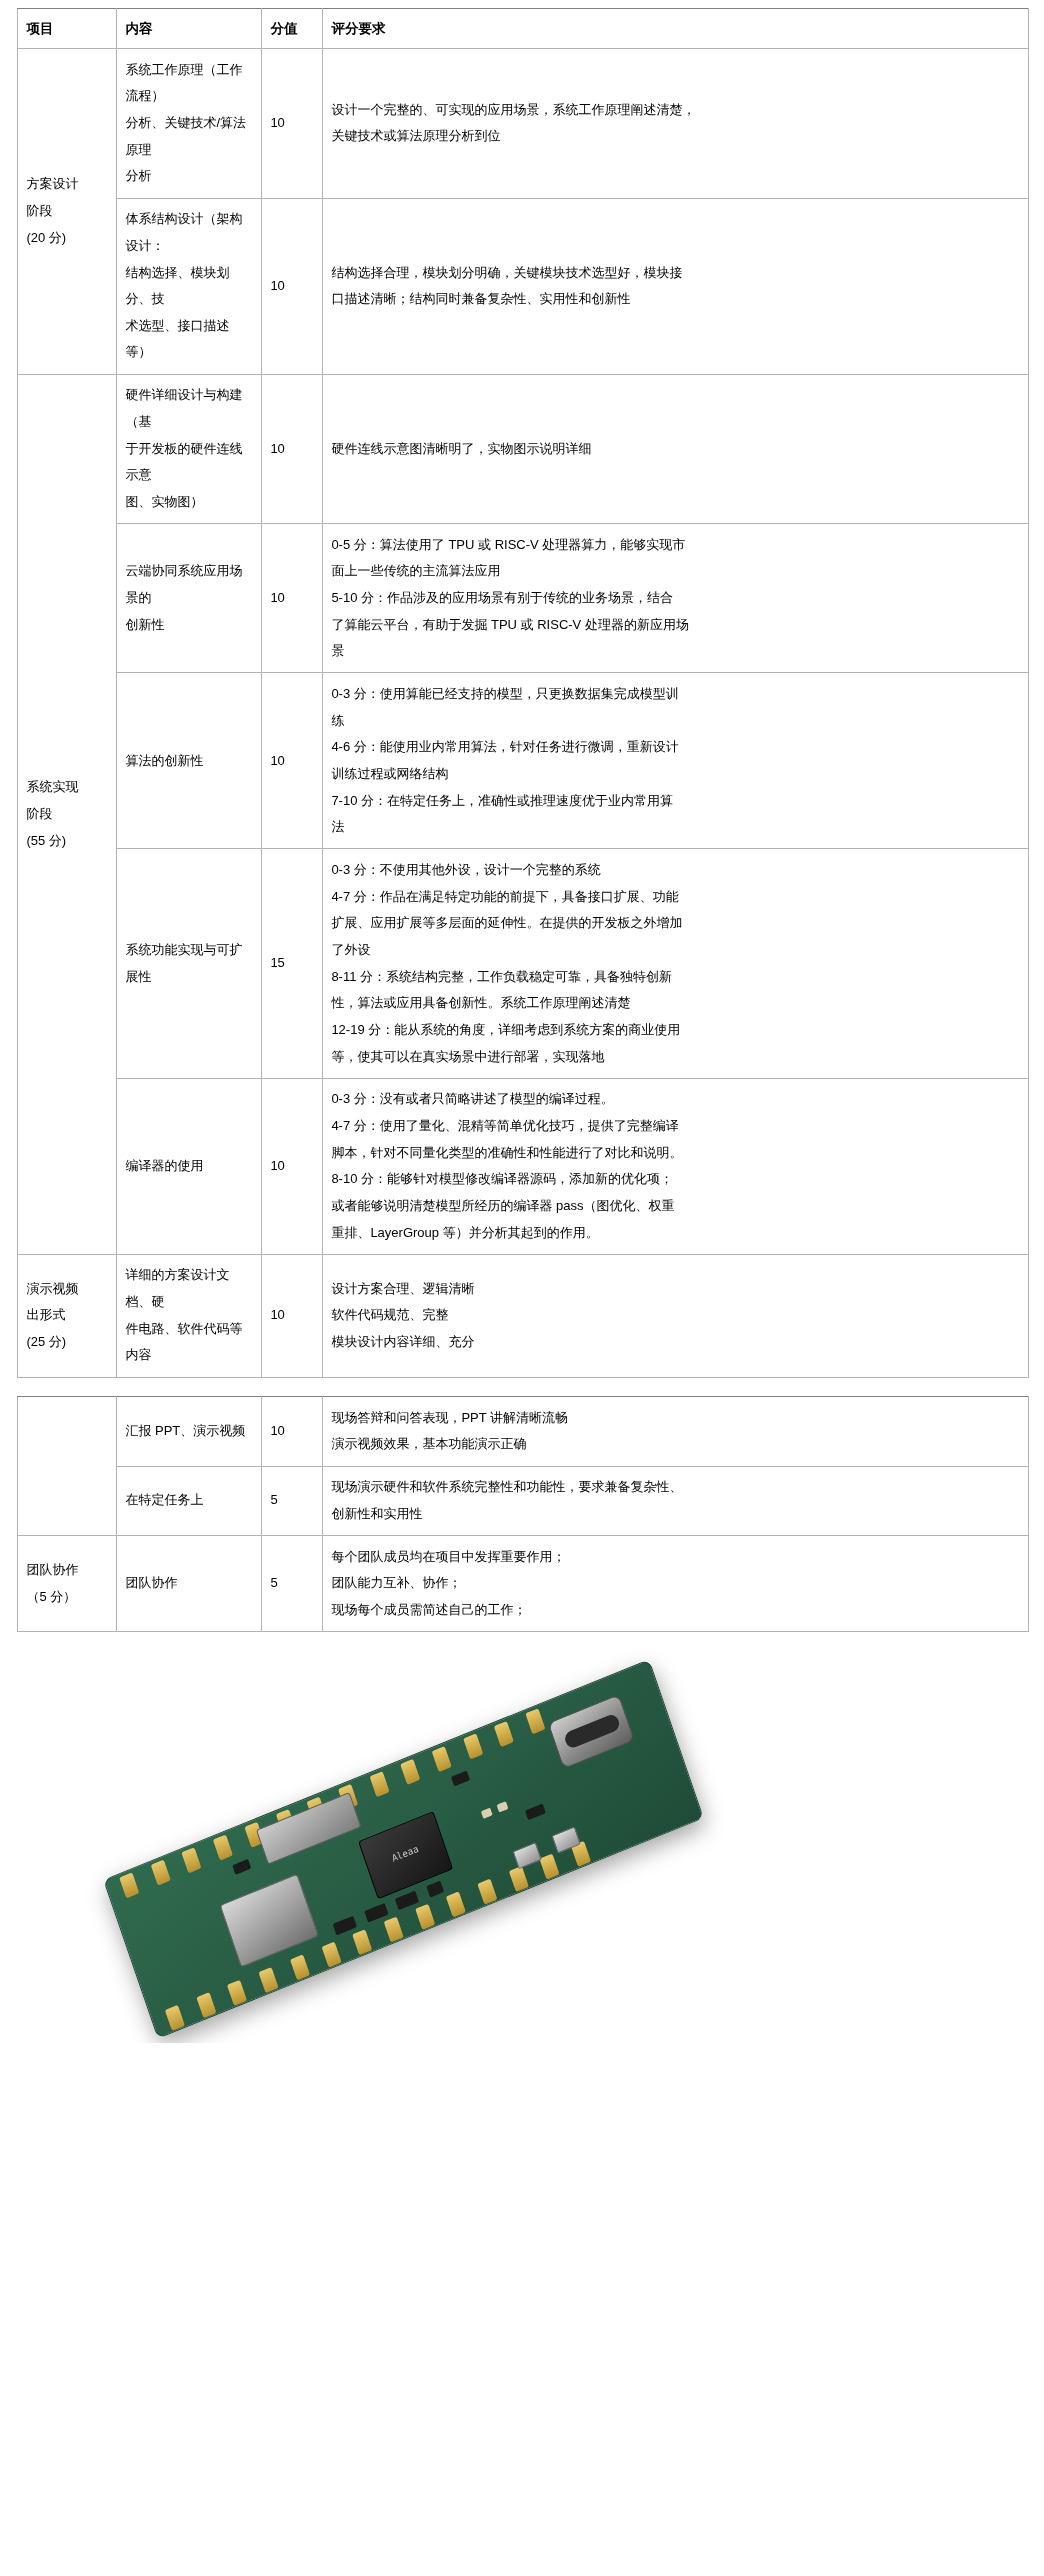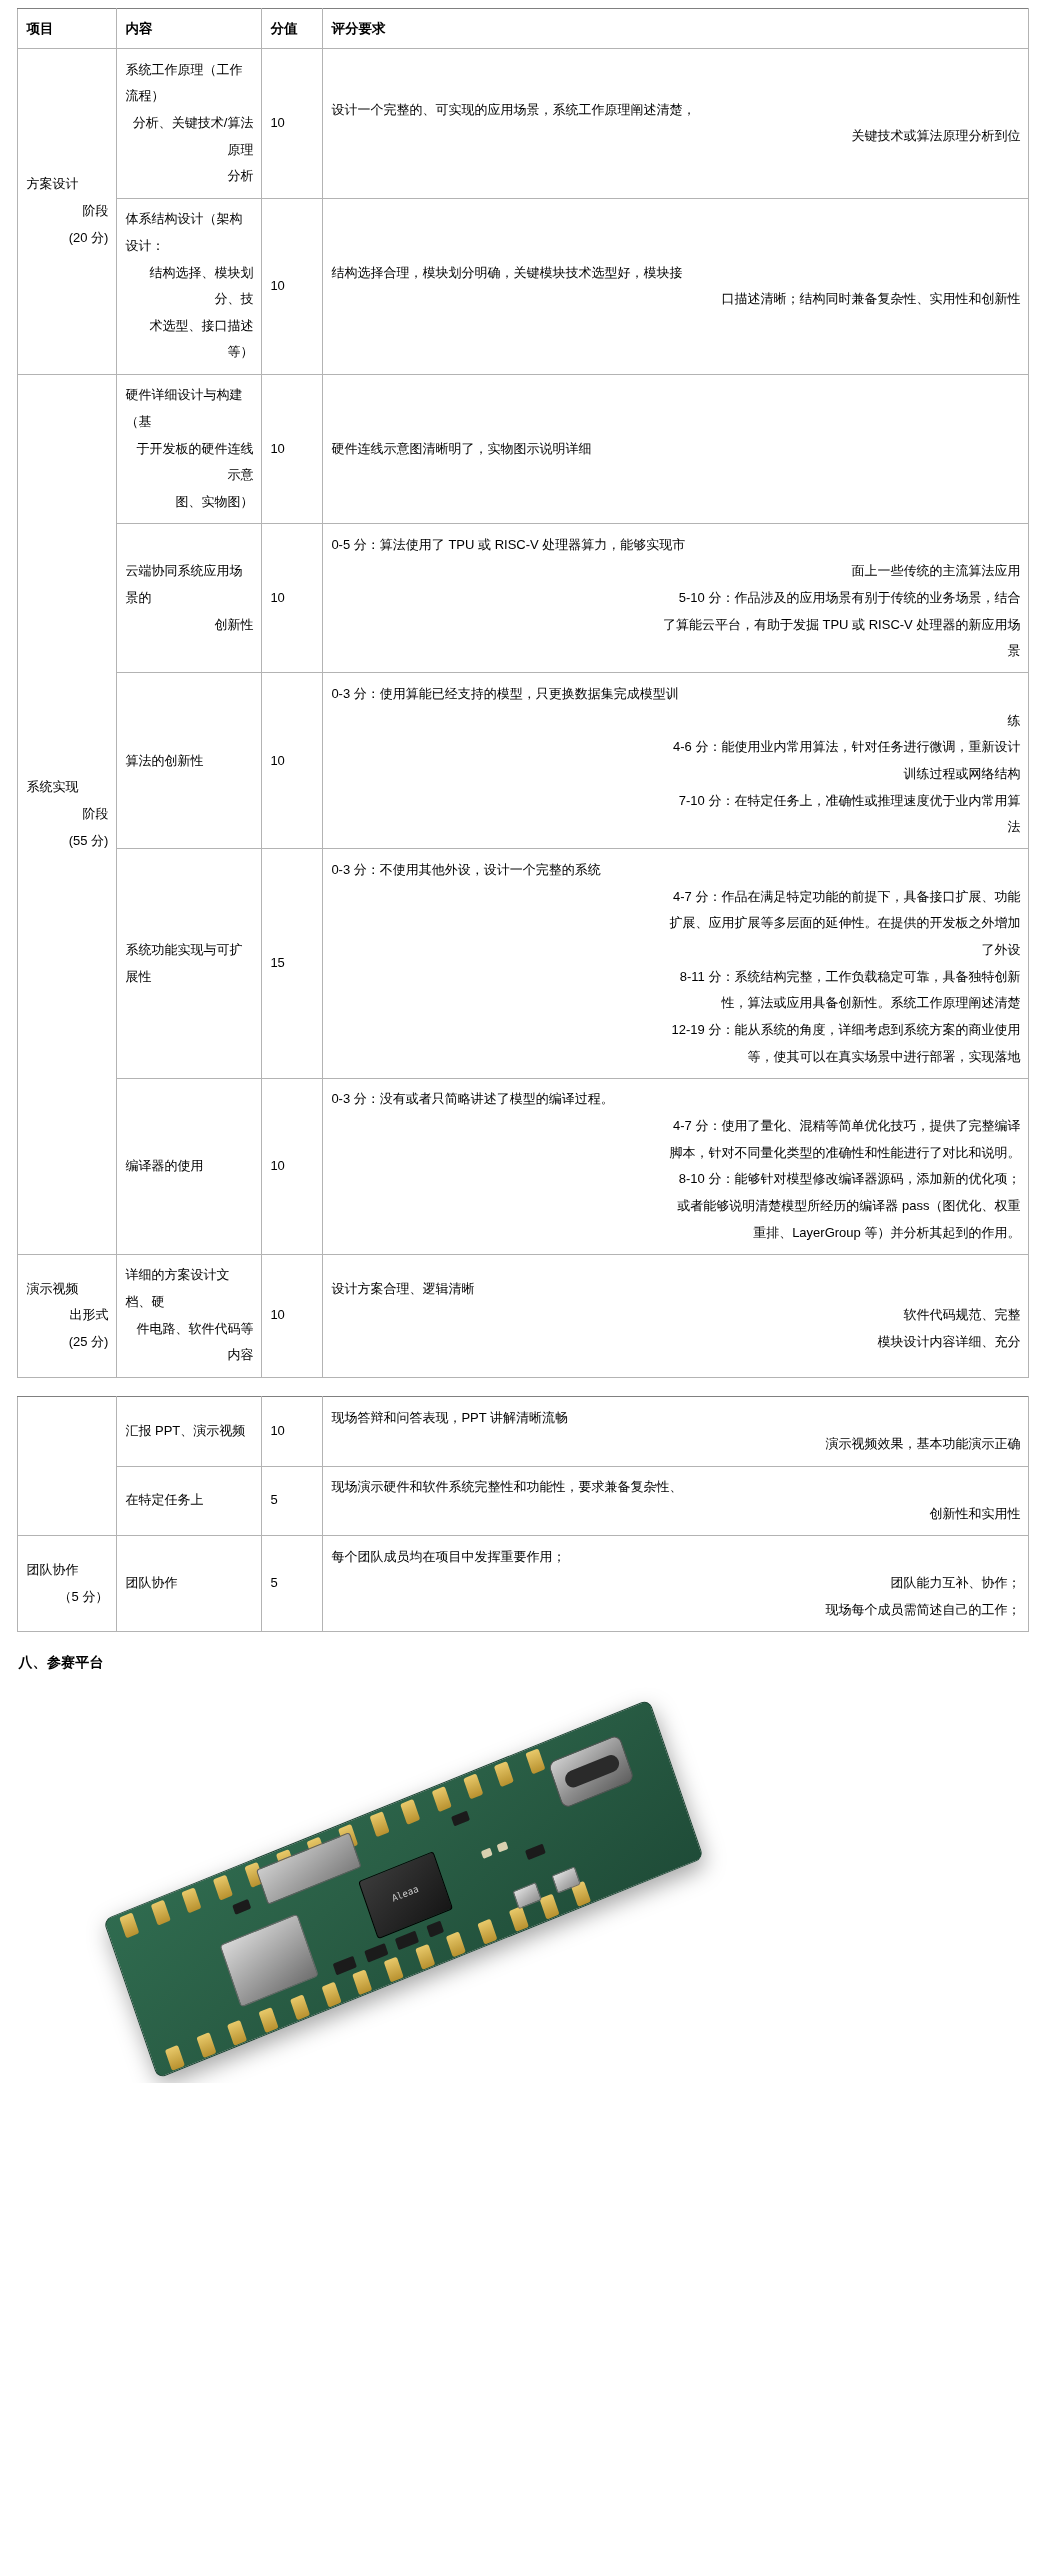--- a/index.html
+++ b/index.html
@@ -43,21 +43,21 @@
     padding-top: 9.3px;
     padding-bottom: 9.3px;
     line-height: 1.5;
     vertical-align: middle;
   }
   table.rubric .outer-top td,
   table.rubric .outer-top th { border-top: 1.3px solid #808080; }
   .cell-cat { text-align: left; }
   .cell-score { text-align: left; padding-left: 9.3px; }
   .p { margin: 0; }
-  .p + .p { margin-top: 0; text-align: right; }
+  .p + .p { margin-top: 0; }
 
   .section-heading {
     font-size: 14px;
     font-weight: bold;
     margin: 22px 0 0 18.5px;
     letter-spacing: 0.2px;
   }
   .sub-heading {
     font-size: 13px;
     font-weight: bold;
@@ -343,21 +343,20 @@
           <td>
             <p class="p">每个团队成员均在项目中发挥重要作用；</p>
             <p class="p">团队能力互补、协作；</p>
             <p class="p">现场每个成员需简述自己的工作；</p>
           </td>
         </tr>
       </tbody>
     </table>
   </div>
 
-  <div class="section-heading">八、参赛平台</div>
 
   <div class="board-figure">
     <div class="board-stage">
       <div class="pcb">
         <div class="pcb-inner">
           <div class="gold-pad" style="left:15px;  top:3.4px;"></div>
           <div class="gold-pad" style="left:49px;  top:3.4px;"></div>
           <div class="gold-pad" style="left:82px;  top:3.4px;"></div>
           <div class="gold-pad" style="left:116px; top:3.4px;"></div>
           <div class="gold-pad" style="left:150px; top:3.4px;"></div>

